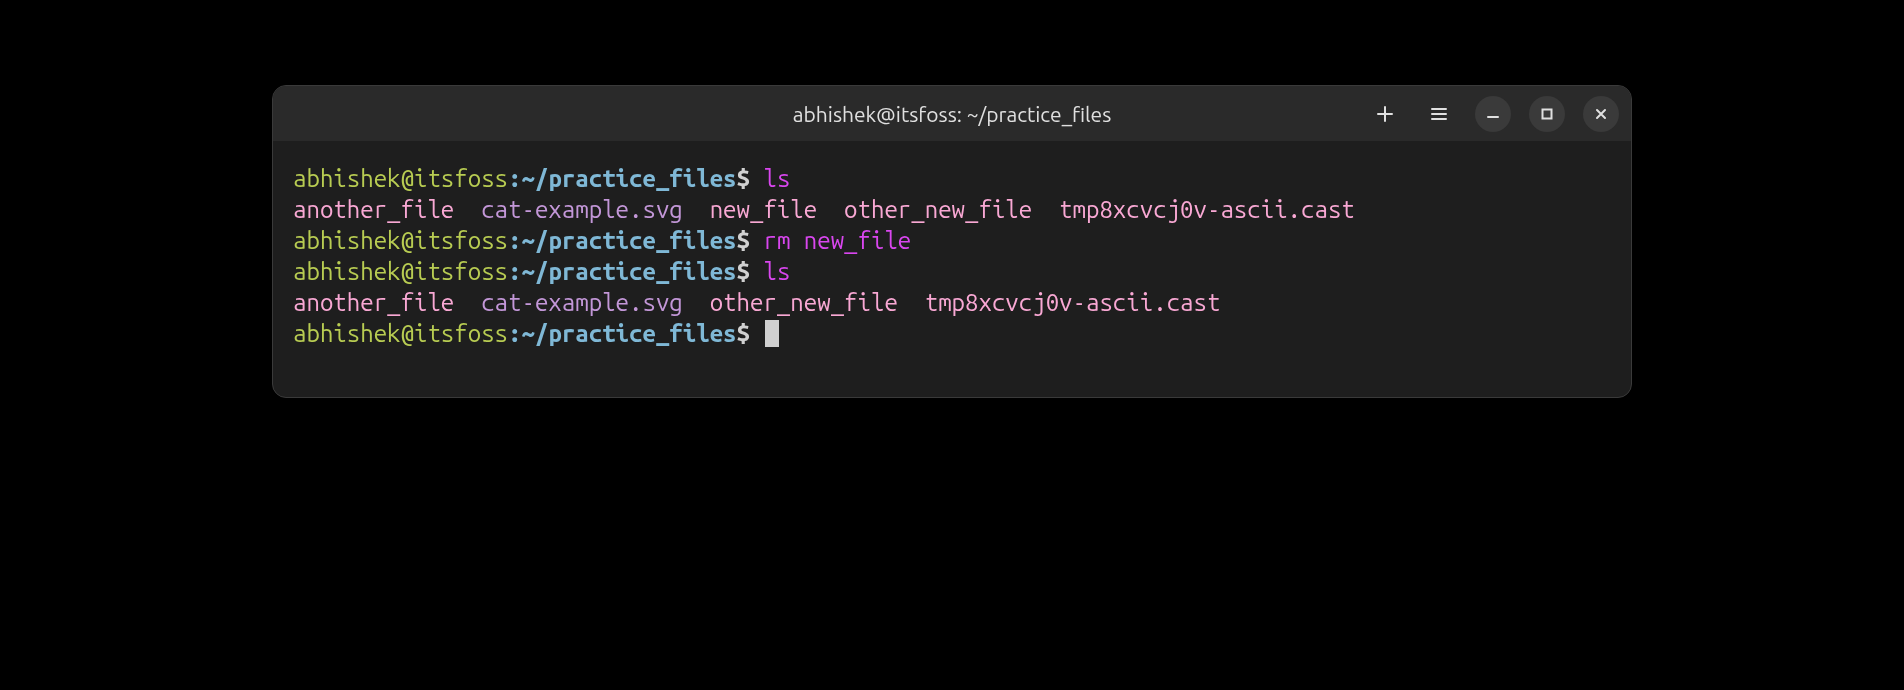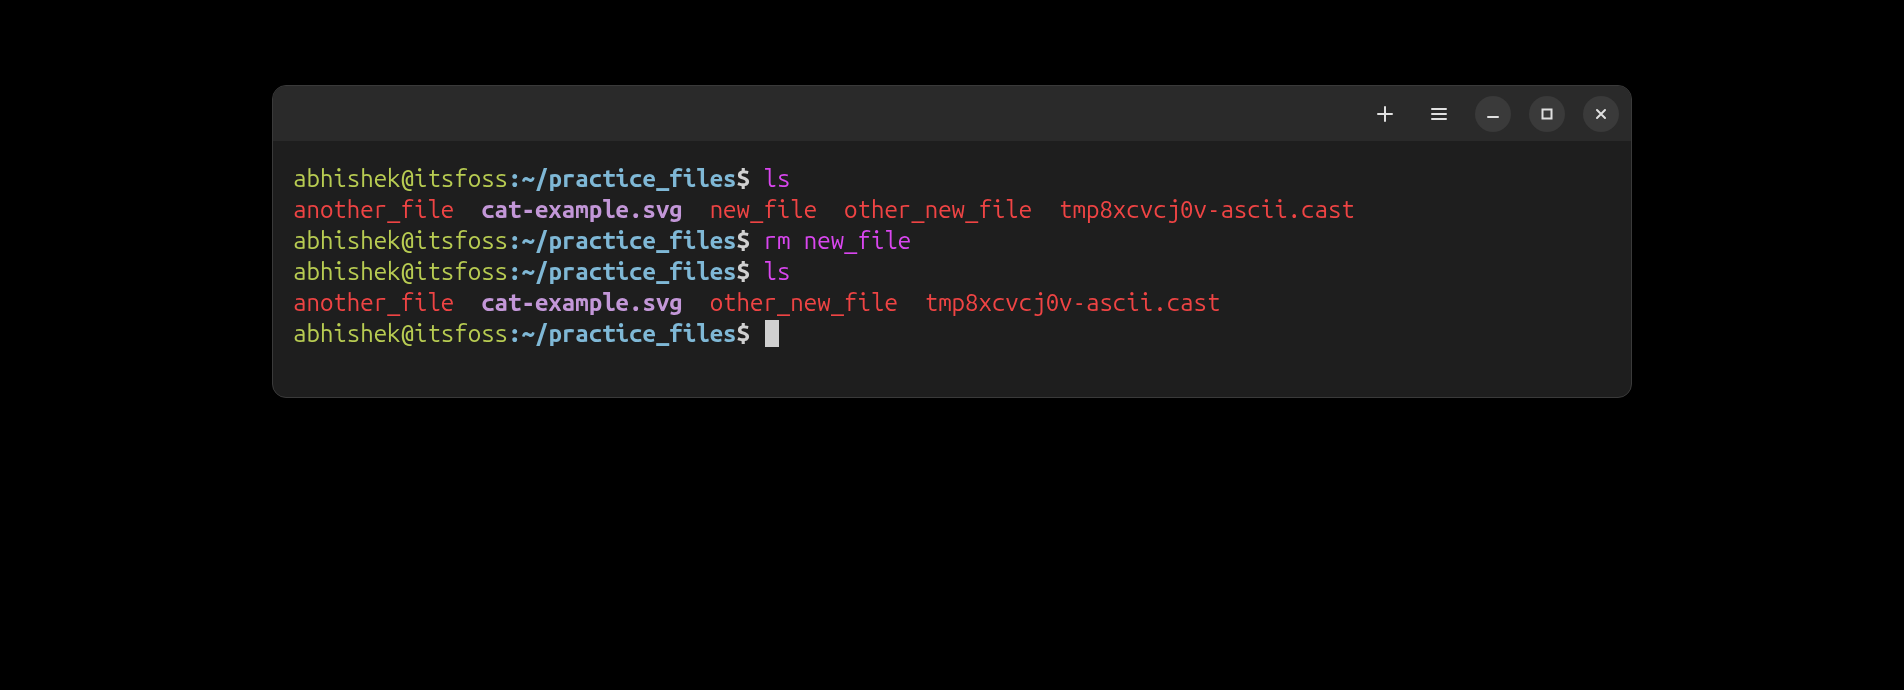--- a/index.html
+++ b/index.html
@@ -69,38 +69,39 @@
     .tb-btn-flat svg, .tb-btn-round svg { display: block; }
     .terminal-body {
       padding: 22px 20px 48px 20px;
       font-size: 24px;
       line-height: 31px;
       white-space: pre;
       color: #d0d0d0;
     }
     .usr { color: #b8cc52; font-weight: normal; }
     .pth { color: #7fb8d6; font-weight: bold; }
-    .svg { color: #c397d8; font-weight: bold; }
+    .svg { color: #c397d8; font-weight: normal; }
     .cmd { color: #d946ef; }
-    .out { color: #ef4444; }
+    .out { color: #f9a8d4; }
     .dollar { color: #d0d0d0; font-weight: bold; }
     .cursor {
       display: inline-block;
       width: 14px;
       height: 27px;
       background: #d0d0d0;
       vertical-align: text-bottom;
       margin-left: 2px;
     }
   </style>
 </head>
 <body>
 
 <div class="terminal-window">
   <div class="titlebar">
+    <div class="title-text">abhishek@itsfoss: ~/practice_files</div>
     <div class="titlebar-controls">
       <div class="tb-btn-flat">
         <span>
           <svg width="18" height="18" viewBox="0 0 18 18">
               <path d="M9 2v14M2 9h14" stroke="currentColor" stroke-width="2" stroke-linecap="round"></path>
             </svg>
         </span>
       </div>
       <div class="tb-btn-flat">
         <span>

